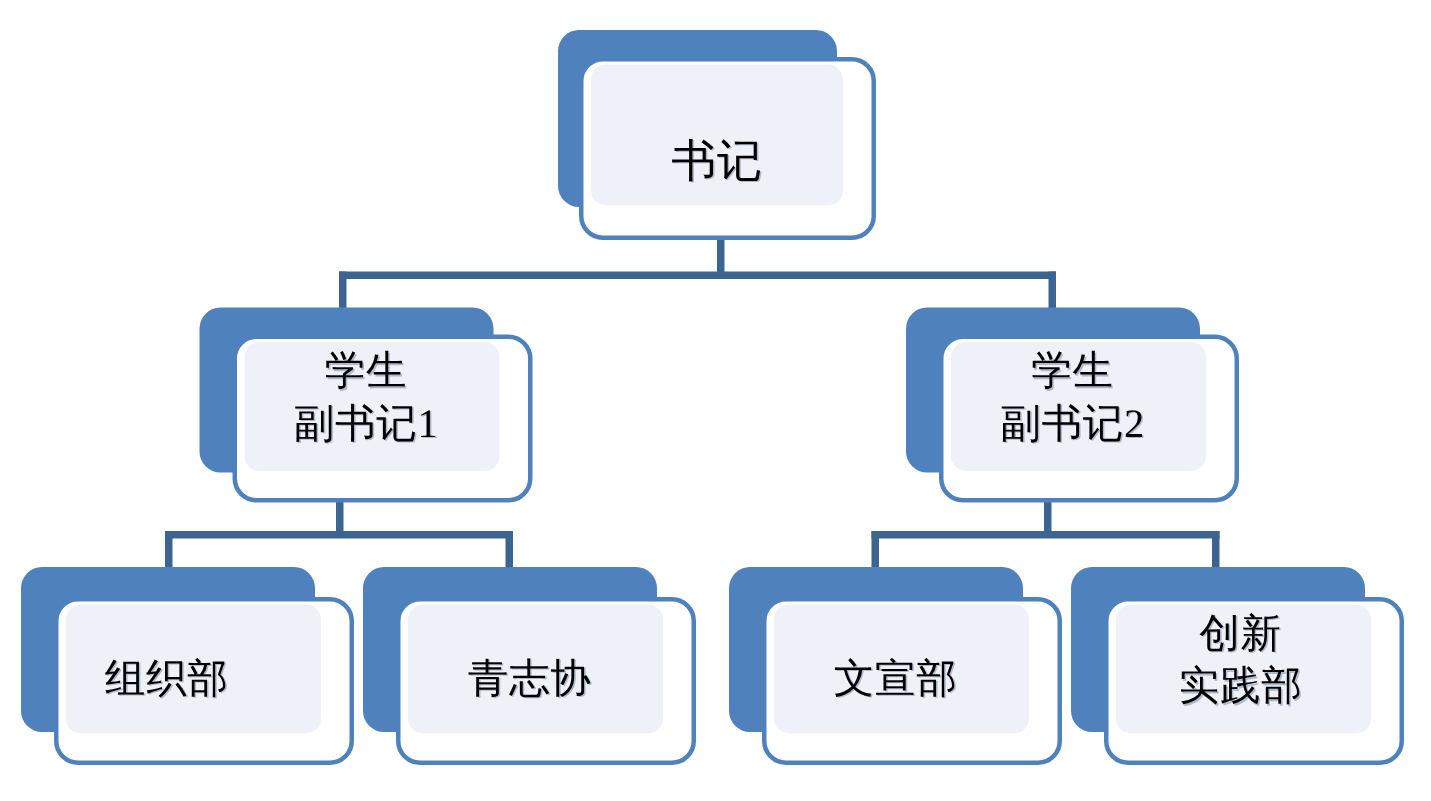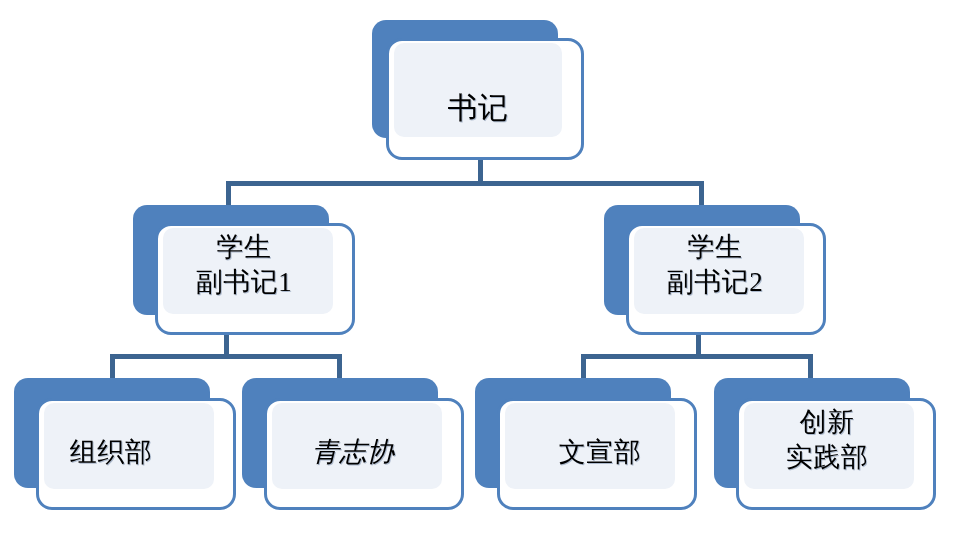--- a/index.html
+++ b/index.html
@@ -104,24 +104,24 @@
     <div class="shadow" style="width:196px; height:110px;"></div>
     <div class="card" style="left:22px; top:20px; width:200px; height:112px;"></div>
     <div class="panel" style="left:30px; top:25px; width:170px; height:86px;"></div>
     <div class="label" style="top:57px; font-size:27px;">组织部</div>
   </div>
 
   <div class="node" style="left:242px; top:378px; width:222px; height:132px;">
     <div class="shadow" style="width:196px; height:110px;"></div>
     <div class="card" style="left:22px; top:20px; width:200px; height:112px;"></div>
     <div class="panel" style="left:30px; top:25px; width:170px; height:86px;"></div>
-    <div class="label" style="top:57px; font-size:27px;font-style:italic;">青志协</div>
+    <div class="label" style="top:57px; font-size:27px;">青志协</div>
   </div>
 
-  <div class="node" style="left:475px; top:378px; width:222px; height:152px;padding-left:28px;">
+  <div class="node" style="left:486px; top:378px; width:222px; height:152px;">
     <div class="shadow" style="width:196px; height:110px;"></div>
     <div class="card" style="left:22px; top:20px; width:200px; height:112px;"></div>
     <div class="panel" style="left:30px; top:25px; width:170px; height:86px;"></div>
     <div class="label" style="top:57px; font-size:27px;">文宣部</div>
   </div>
 
   <div class="node" style="left:714px; top:378px; width:226px; height:98px;">
     <div class="shadow" style="width:196px; height:110px;"></div>
     <div class="card" style="left:22px; top:20px; width:200px; height:112px;"></div>
     <div class="panel" style="left:30px; top:25px; width:170px; height:86px;"></div>

